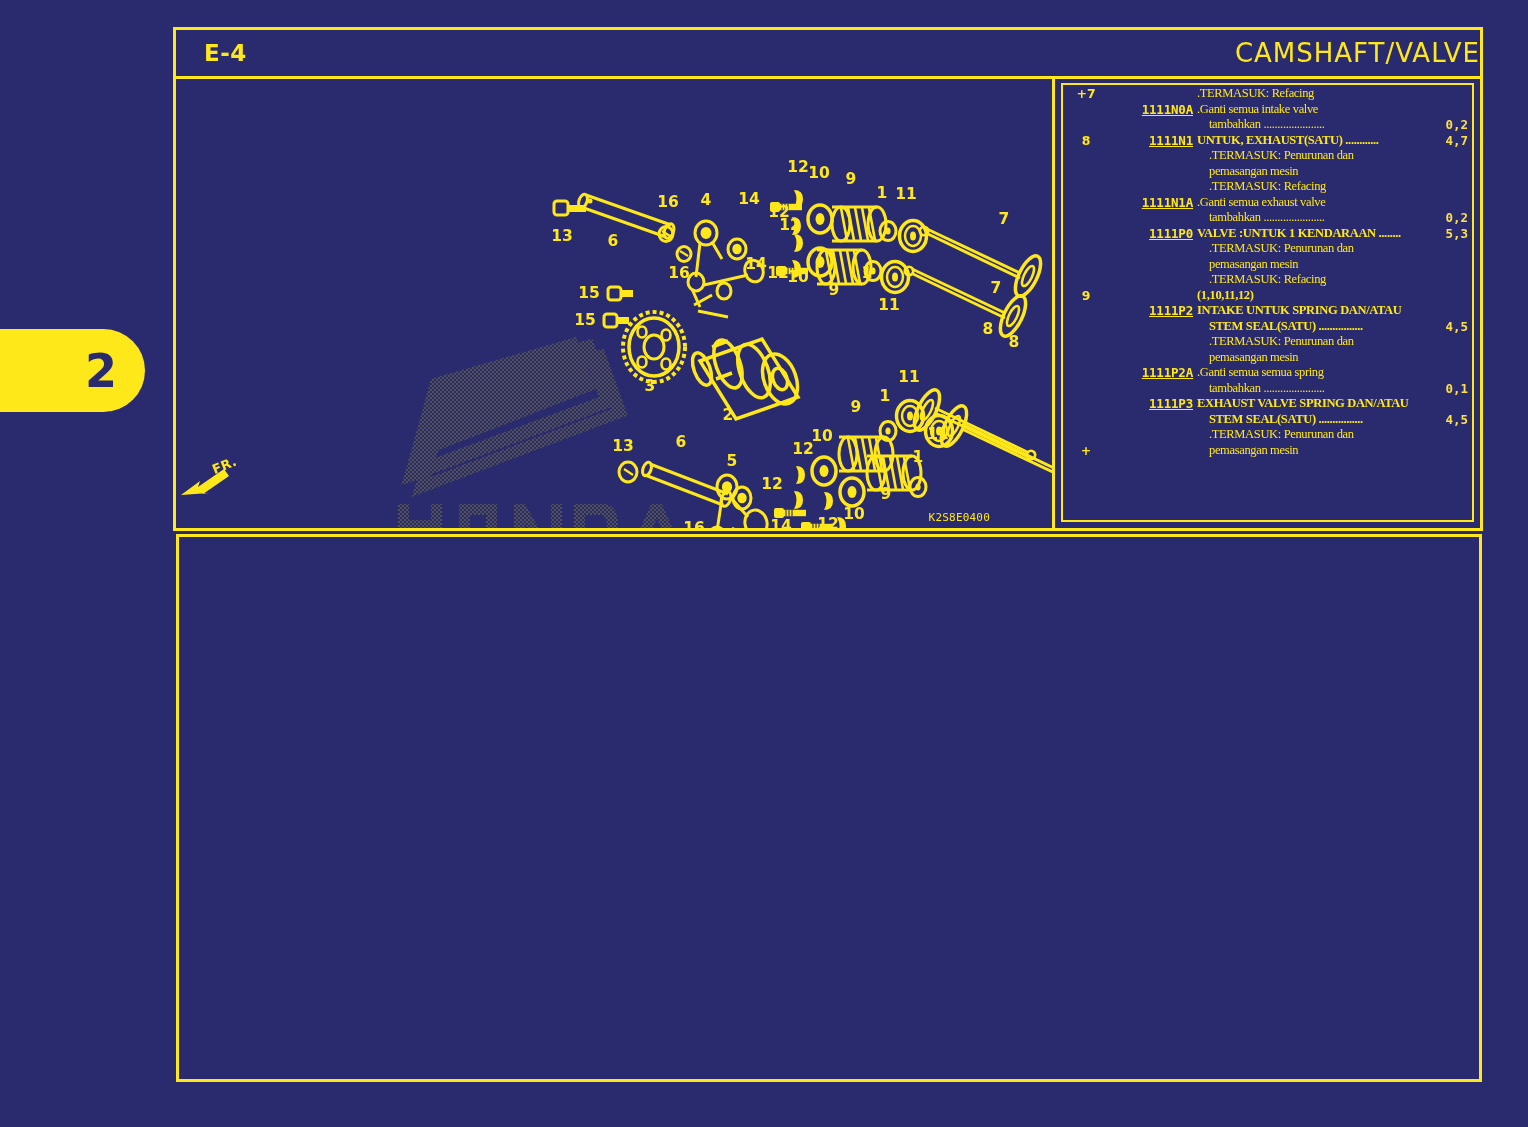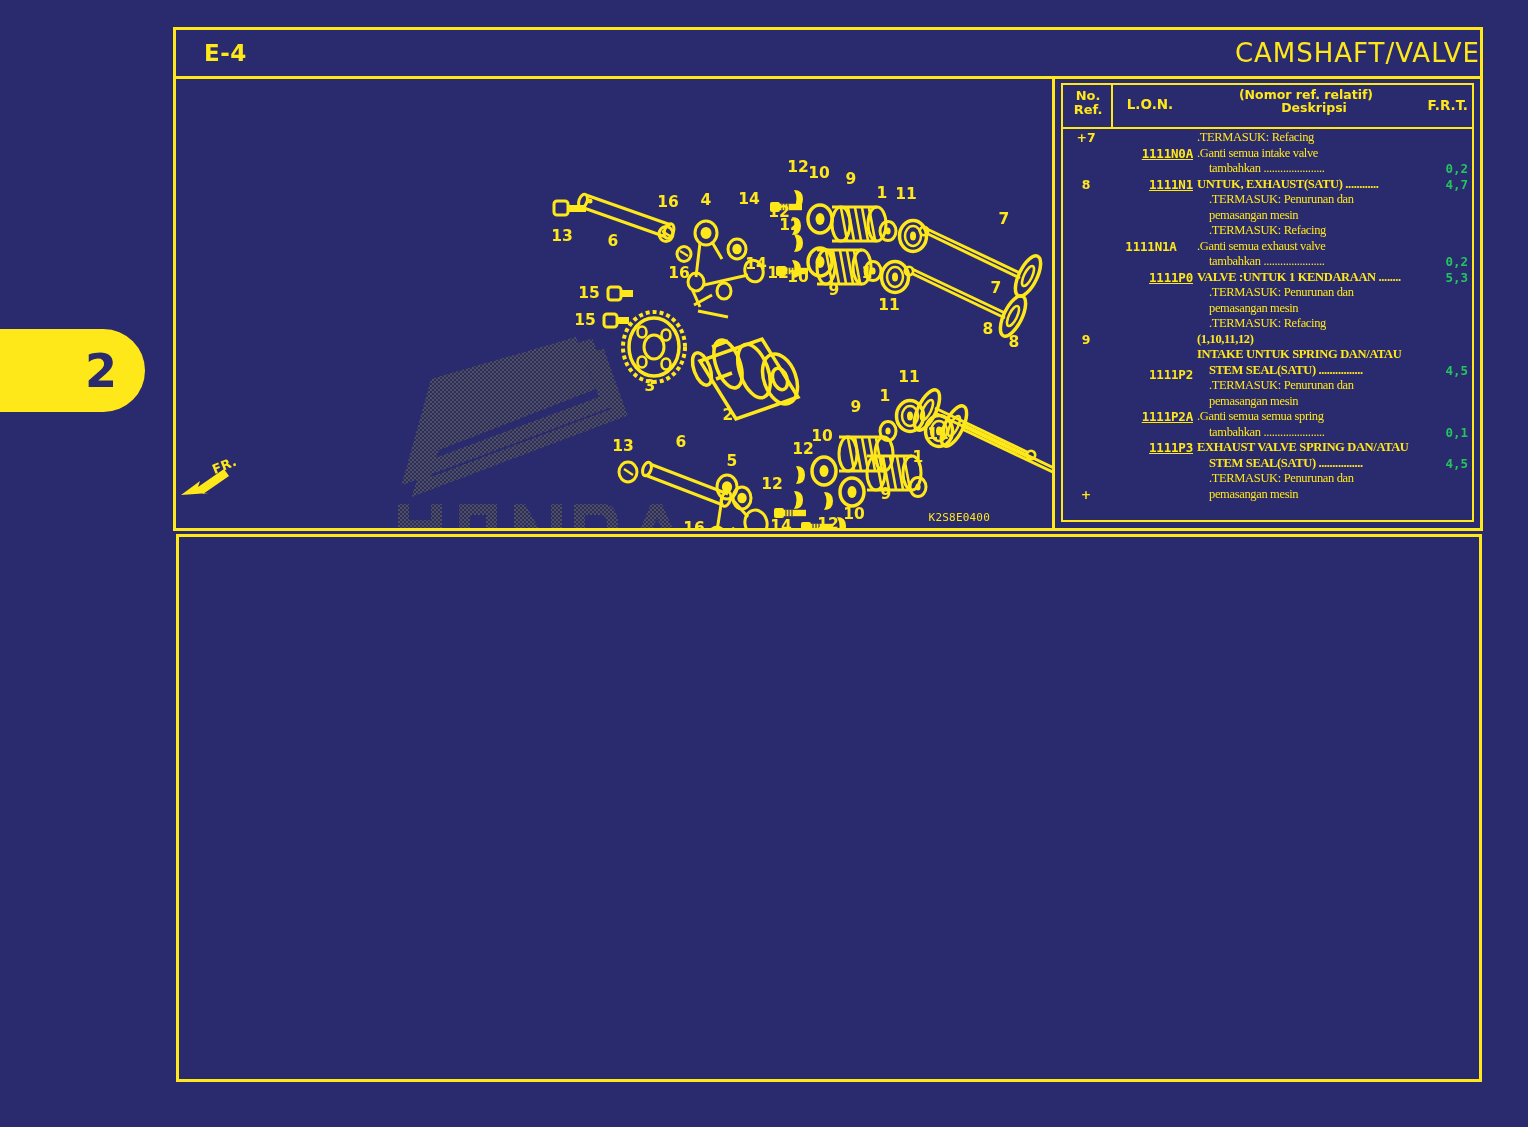--- a/index.html
+++ b/index.html
@@ -104,21 +104,21 @@
   .c-desc{
     position:absolute;left:134px;right:38px;
     color:#ffe81a;font-size:12.5px;
     font-family:Liberation Serif, serif;
     white-space:pre;letter-spacing:-.35px;
   }
   .c-desc.ind{left:146px;}
   .c-desc.bold{font-weight:bold;}
   .c-frt{
     position:absolute;right:4px;width:34px;text-align:right;
-    color:#22c55e;font-size:12.5px;font-weight:bold;
+    color:#fde047;font-size:12.5px;font-weight:bold;
     font-family:"DejaVu Sans Mono", monospace;
   }
 
   
   #notes-frame{
     position:absolute;left:176px;top:534px;width:1306px;height:548px;
     border:3px solid #ffe81a;box-sizing:border-box;
   }
 
   .wm{opacity:.42;}
@@ -460,33 +460,20 @@
             <text x="812" y="255" fill="#ffe81a" font-size="15.5" font-weight="bold" font-family="&quot;DejaVu Sans&quot;, sans-serif" text-anchor="middle">8</text>
             <text x="838" y="268" fill="#ffe81a" font-size="15.5" font-weight="bold" font-family="&quot;DejaVu Sans&quot;, sans-serif" text-anchor="middle">8</text>
           </g>
       </svg>
 
       <div id="drawing-code">K2S8E0400</div>
     </div>
 
     <div id="parts-pane">
       <div id="parts-table-box">
-        <div id="table-head">
-          <div id="col-div-1"></div>
-          <div class="th" id="th-noref">
-            <span>No.</span><br>
-            <span>Ref.</span>
-          </div>
-          <div class="th" id="th-lon">L.O.N.</div>
-          <div class="th" id="th-desk">
-            <span>(Nomor ref. relatif)</span>
-            <span class="l2">Deskripsi</span>
-          </div>
-          <div class="th" id="th-frt">F.R.T.</div>
-        </div>
         <div id="table-body">
             <div class="prow" style="top: 1px;">
               <span class="c-ref">+7</span>
               <span class="c-lon"></span>
               <span class="c-desc">.TERMASUK: Refacing</span>
               <span class="c-frt"></span>
             </div>
             <div class="prow" style="top: 16.5px;">
               <span class="c-ref"></span>
               <span class="c-lon" style="text-decoration: underline;">1111N0A</span>
@@ -518,21 +505,21 @@
               <span class="c-frt"></span>
             </div>
             <div class="prow" style="top: 94px;">
               <span class="c-ref"></span>
               <span class="c-lon"></span>
               <span class="c-desc ind">.TERMASUK: Refacing</span>
               <span class="c-frt"></span>
             </div>
             <div class="prow" style="top: 109.5px;">
               <span class="c-ref"></span>
-              <span class="c-lon" style=" text-align: center;">1111N1A</span>
+              <span class="c-lon" style="text-decoration: underline;">1111N1A</span>
               <span class="c-desc">.Ganti semua exhaust valve</span>
               <span class="c-frt"></span>
             </div>
             <div class="prow" style="top: 125px;">
               <span class="c-ref"></span>
               <span class="c-lon"></span>
               <span class="c-desc ind">tambahkan ...................... </span>
               <span class="c-frt">0,2</span>
             </div>
             <div class="prow" style="top: 140.5px;">
@@ -560,21 +547,21 @@
               <span class="c-frt"></span>
             </div>
             <div class="prow" style="top: 202.5px;">
               <span class="c-ref">9</span>
               <span class="c-lon"></span>
               <span class="c-desc bold">(1,10,11,12)</span>
               <span class="c-frt"></span>
             </div>
             <div class="prow" style="top: 218px;">
               <span class="c-ref"></span>
-              <span class="c-lon" style=" margin-top: 20px;">1111P2</span>
+              <span class="c-lon" style="text-decoration: underline;">1111P2</span>
               <span class="c-desc bold">INTAKE UNTUK SPRING DAN/ATAU</span>
               <span class="c-frt"></span>
             </div>
             <div class="prow" style="top: 233.5px;">
               <span class="c-ref"></span>
               <span class="c-lon"></span>
               <span class="c-desc ind bold">STEM SEAL(SATU) ................ </span>
               <span class="c-frt">4,5</span>
             </div>
             <div class="prow" style="top: 249px;">

